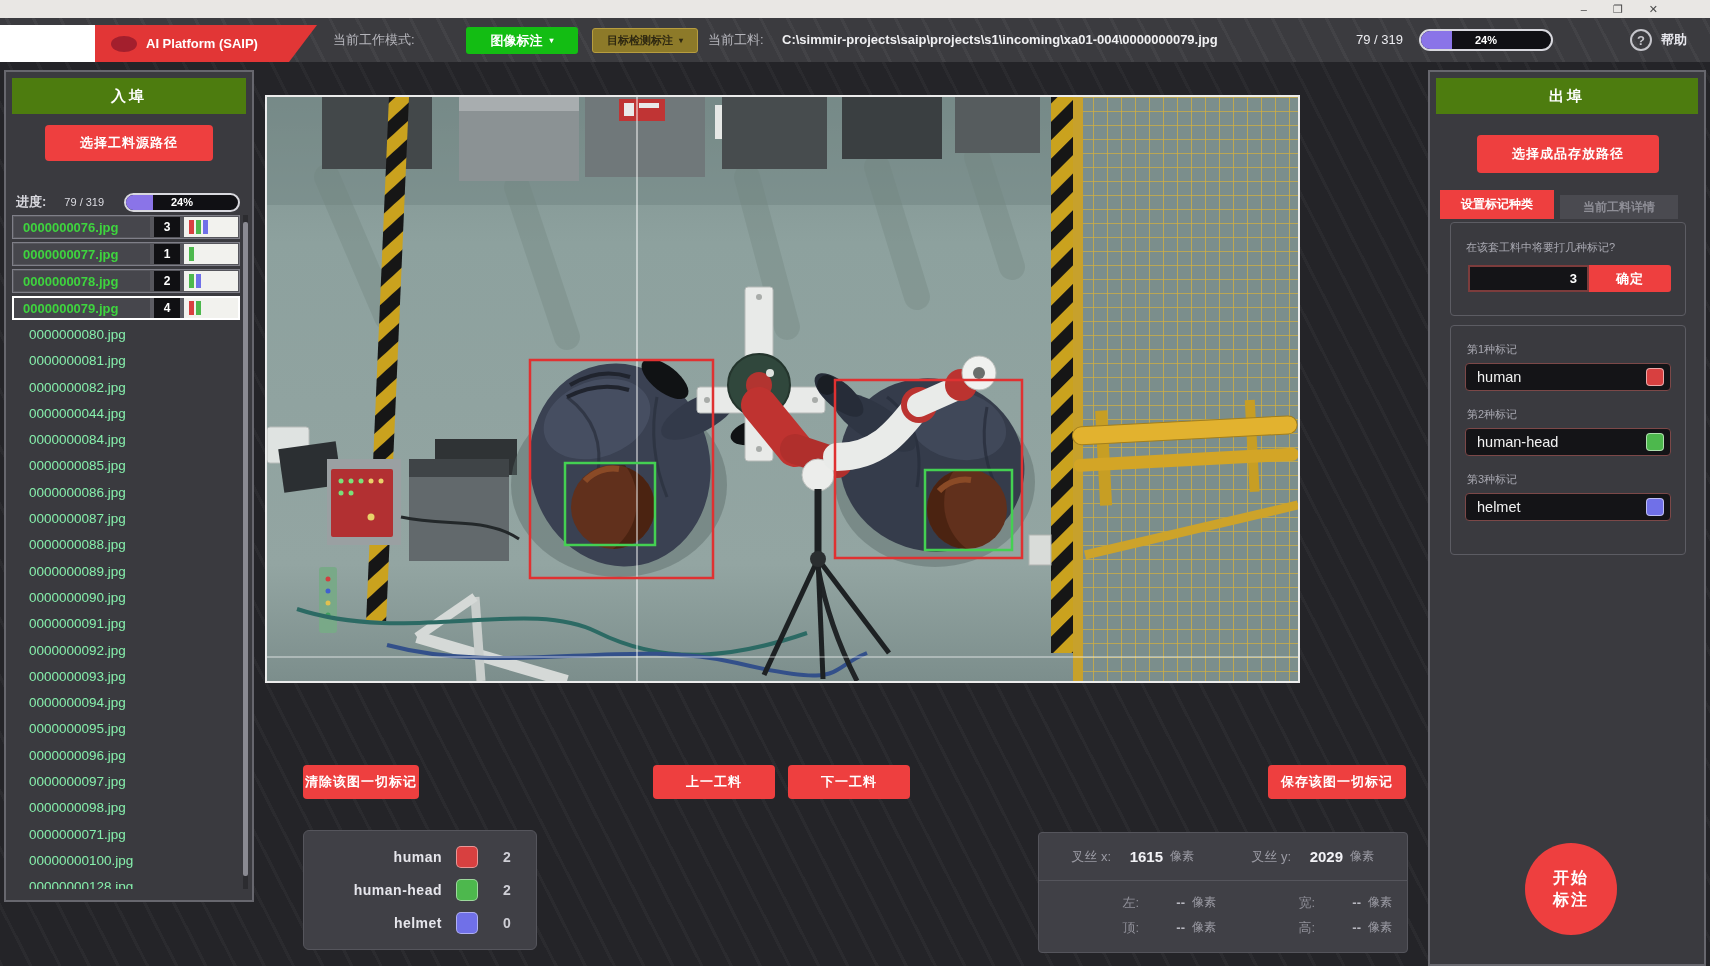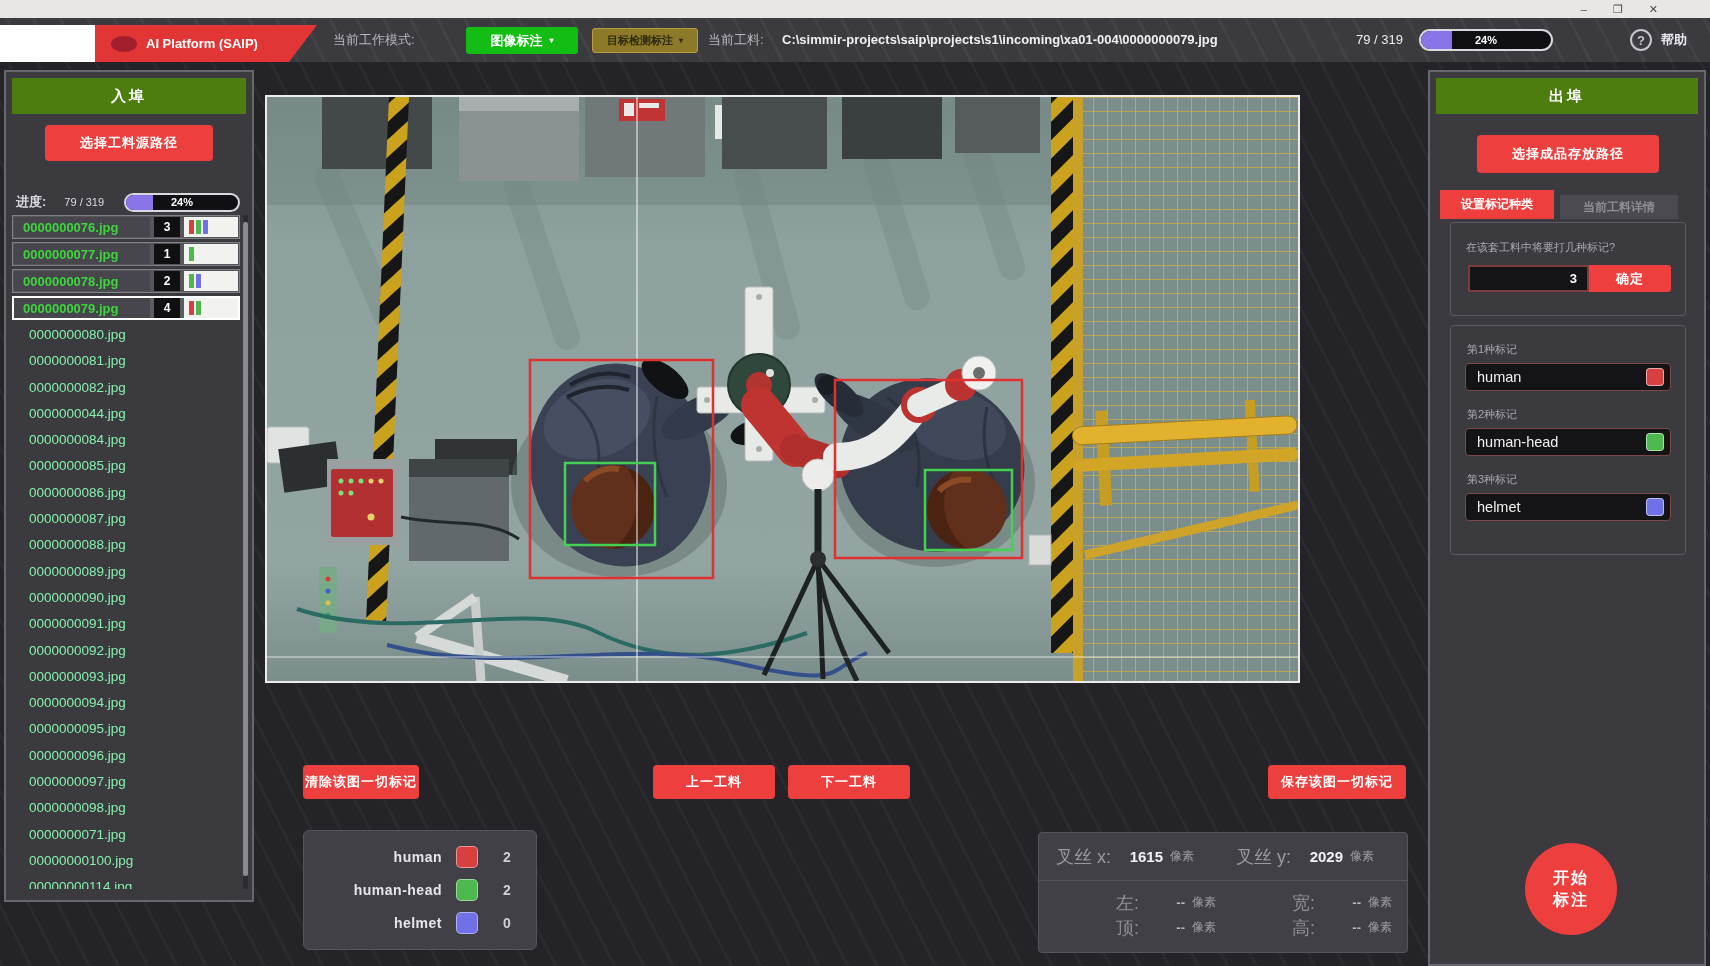--- a/index.html
+++ b/index.html
@@ -89,21 +89,21 @@
             border:1px solid #55555c; border-radius:6px; display:flex; flex-direction:column;
             justify-content:space-around; padding:10px 16px; }
   .legend-row { display:flex; align-items:center; }
   .legend-label { flex:1; text-align:right; color:#e6e6ec; font-size:14px; font-weight:bold; letter-spacing:.5px; }
   .legend-swatch { width:22px; height:22px; border-radius:5px; margin:0 16px 0 14px; border:1px solid rgba(255,255,255,.45); }
   .legend-count { width:26px; text-align:center; color:#cfcfd6; font-size:14px; font-weight:bold; }
 
   .readout { position:absolute; left:1038px; top:832px; width:370px; height:121px; background:#404046;
              border:1px solid #55555c; border-radius:4px; }
   .ro-top { height:48px; display:flex; align-items:center; border-bottom:1px solid #55555c; }
-  .ro-label { color:#9a9aa3; font-size:18px; text-align:right; }
+  .ro-label { color:#9a9aa3; font-size:13px; text-align:right; }
   .ro-value { color:#f2f2f6; font-size:15px; font-weight:bold; text-align:right; }
   .ro-unit { color:#9a9aa3; font-size:12px; padding-left:7px; }
   .ro-grid { padding-top:9px; }
   .ro-row { display:flex; align-items:center; height:25px; }
   .ro-row .ro-label { color:#8f8f98; }
   .ro-row .ro-value { color:#b8b8c0; font-size:13px; }
   .w72{width:72px;} .w52{width:52px;} .w40{width:40px;} .w88{width:88px;} .w100{width:100px;} .w46{width:46px;} .w90{width:90px;}
 
   
   .rp-select { position:absolute; left:47px; top:63px; width:182px; height:38px; }
@@ -222,21 +222,21 @@
         <div class="file-row plain">0000000091.jpg</div>
         <div class="file-row plain">0000000092.jpg</div>
         <div class="file-row plain">0000000093.jpg</div>
         <div class="file-row plain">0000000094.jpg</div>
         <div class="file-row plain">0000000095.jpg</div>
         <div class="file-row plain">0000000096.jpg</div>
         <div class="file-row plain">0000000097.jpg</div>
         <div class="file-row plain">0000000098.jpg</div>
         <div class="file-row plain">0000000071.jpg</div>
         <div class="file-row plain">00000000100.jpg</div>
-        <div class="file-row plain">00000000114.jpg</div>
+        <div class="file-row plain">00000000128.jpg</div>
       </div>
     <div class="lp-scrollbar">
       <div class="lp-scroll-thumb"></div>
     </div>
   </div>
 
   <div class="photo-frame">
     <svg viewBox="0 0 1031 584" xmlns="http://www.w3.org/2000/svg">
       <defs>
         <linearGradient id="floor" x1="0" y1="0" x2="0" y2="1">

